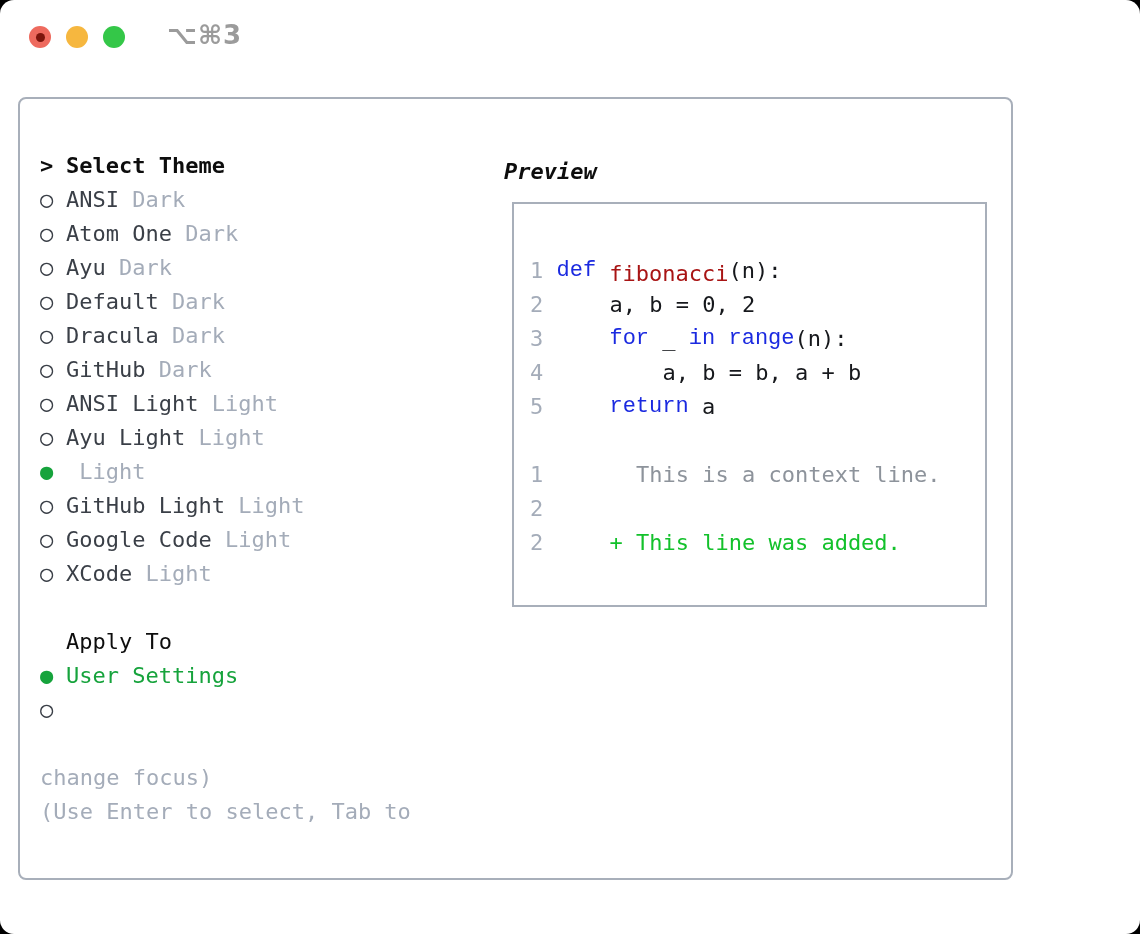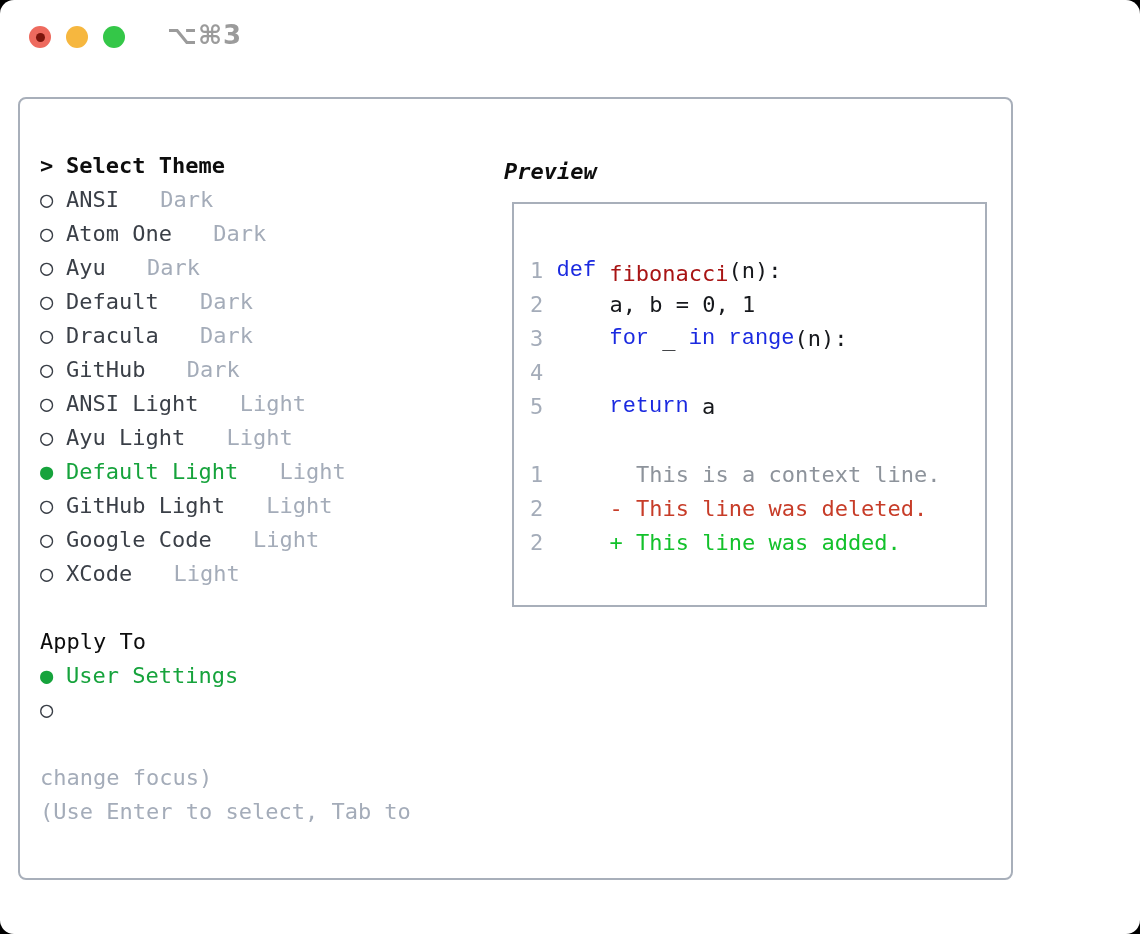--- a/index.html
+++ b/index.html
@@ -17,22 +17,22 @@
   
   .main-box{position:absolute;left:18px;top:97px;width:995px;height:783px;
             border:2px solid var(--border);border-radius:8px;background:var(--window_bg);box-sizing:border-box;}
   .row{height:34px;display:flex;align-items:center;font-size:22px;white-space:pre;}
   .left-col{position:absolute;left:20px;top:49px;width:450px;}
   .bullet{display:inline-block;width:26px;color:var(--item_text);flex:0 0 26px;}
   .bullet.sel{color:var(--select_green);}
   .heading{color:var(--heading);font-weight:bold;}
   .item-name{color:var(--item_text);}
   .item-name.sel{color:var(--select_green);}
-  .variant{color:var(--muted);margin-left:28px;}
-  .apply-title{color:var(--heading);}
+  .variant{color:var(--muted);}
+  .apply-title{color:var(--heading);margin-left:26px;}
   .hint{color:var(--muted);}
   
   .preview-title{position:absolute;left:484px;top:55px;font-style:italic;}
   .preview-box{position:absolute;left:492px;top:103px;width:475px;height:405px;
                border:2px solid var(--border);box-sizing:border-box;background:var(--window_bg);}
   .code-area{position:absolute;left:16px;top:49px;}
   .ln{display:inline-block;width:2ch;color:var(--muted);white-space:pre;flex:0 0 auto;}
   .c-plain{color:var(--code_plain);}
   .c-kw{color:var(--keyword_blue);font-family:Liberation Mono, monospace;}
   .c-fn{color:var(--function_red);margin-top:6px;}
@@ -61,21 +61,21 @@
       </div>
       <div id="theme-list">
           <div class="row"><span class="bullet">○</span><span class="item-name">ANSI</span><span class="variant"> Dark</span></div>
           <div class="row"><span class="bullet">○</span><span class="item-name">Atom One</span><span class="variant"> Dark</span></div>
           <div class="row"><span class="bullet">○</span><span class="item-name">Ayu</span><span class="variant"> Dark</span></div>
           <div class="row"><span class="bullet">○</span><span class="item-name">Default</span><span class="variant"> Dark</span></div>
           <div class="row"><span class="bullet">○</span><span class="item-name">Dracula</span><span class="variant"> Dark</span></div>
           <div class="row"><span class="bullet">○</span><span class="item-name">GitHub</span><span class="variant"> Dark</span></div>
           <div class="row"><span class="bullet">○</span><span class="item-name">ANSI Light</span><span class="variant"> Light</span></div>
           <div class="row"><span class="bullet">○</span><span class="item-name">Ayu Light</span><span class="variant"> Light</span></div>
-          <div class="row"><span class="bullet sel">●</span><span class="item-name sel">Default Light</span><span class="variant"> Light</span></div>
+          <div class="row"><span class="bullet sel">●</span><span class="variant"> Light</span></div>
           <div class="row"><span class="bullet">○</span><span class="item-name">GitHub Light</span><span class="variant"> Light</span></div>
           <div class="row"><span class="bullet">○</span><span class="item-name">Google Code</span><span class="variant"> Light</span></div>
           <div class="row"><span class="bullet">○</span><span class="item-name">XCode</span><span class="variant"> Light</span></div>
         </div>
       <div class="row"></div>
       <div class="row">
         <span class="apply-title">Apply To</span>
       </div>
       <div id="apply-list">
           <div class="row"><span class="bullet sel">●</span><span class="item-name sel">User Settings</span></div>
@@ -84,25 +84,25 @@
       <div class="row"></div>
       <div class="row hint">change focus)</div>
       <div class="row hint">(Use Enter to select, Tab to</div>
     </div>
 
     <div class="row heading preview-title">Preview</div>
 
     <div class="preview-box">
       <div class="code-area" id="code-area">
           <div class="row"><span class="ln">1</span><span class="c-kw">def</span><span class="c-plain"> </span><span class="c-fn">fibonacci</span><span class="c-plain">(n):</span></div>
-          <div class="row"><span class="ln">2</span><span class="c-plain">    a, b = 0, 1</span></div>
+          <div class="row"><span class="ln">2</span><span class="c-plain">    a, b = 0, 2</span></div>
           <div class="row"><span class="ln">3</span><span class="c-plain">    </span><span class="c-kw">for</span><span class="c-plain"> _ </span><span class="c-kw">in</span><span class="c-plain"> </span><span class="c-kw">range</span><span class="c-plain">(n):</span></div>
-          <div class="row"><span class="ln">4</span></div>
+          <div class="row"><span class="ln">4</span><span class="c-plain">        a, b = b, a + b</span></div>
           <div class="row"><span class="ln">5</span><span class="c-plain">    </span><span class="c-kw">return</span><span class="c-plain"> a</span></div>
           <div class="row"><span class="ln"></span></div>
           <div class="row"><span class="ln">1</span><span class="c-ctx">      This is a context line.</span></div>
-          <div class="row"><span class="ln">2</span><span class="c-del">    - This line was deleted.</span></div>
+          <div class="row"><span class="ln">2</span></div>
           <div class="row"><span class="ln">2</span><span class="c-add">    + This line was added.</span></div>
         </div>
     </div>
 
   </div>
 </div>
 
 </body></html>

